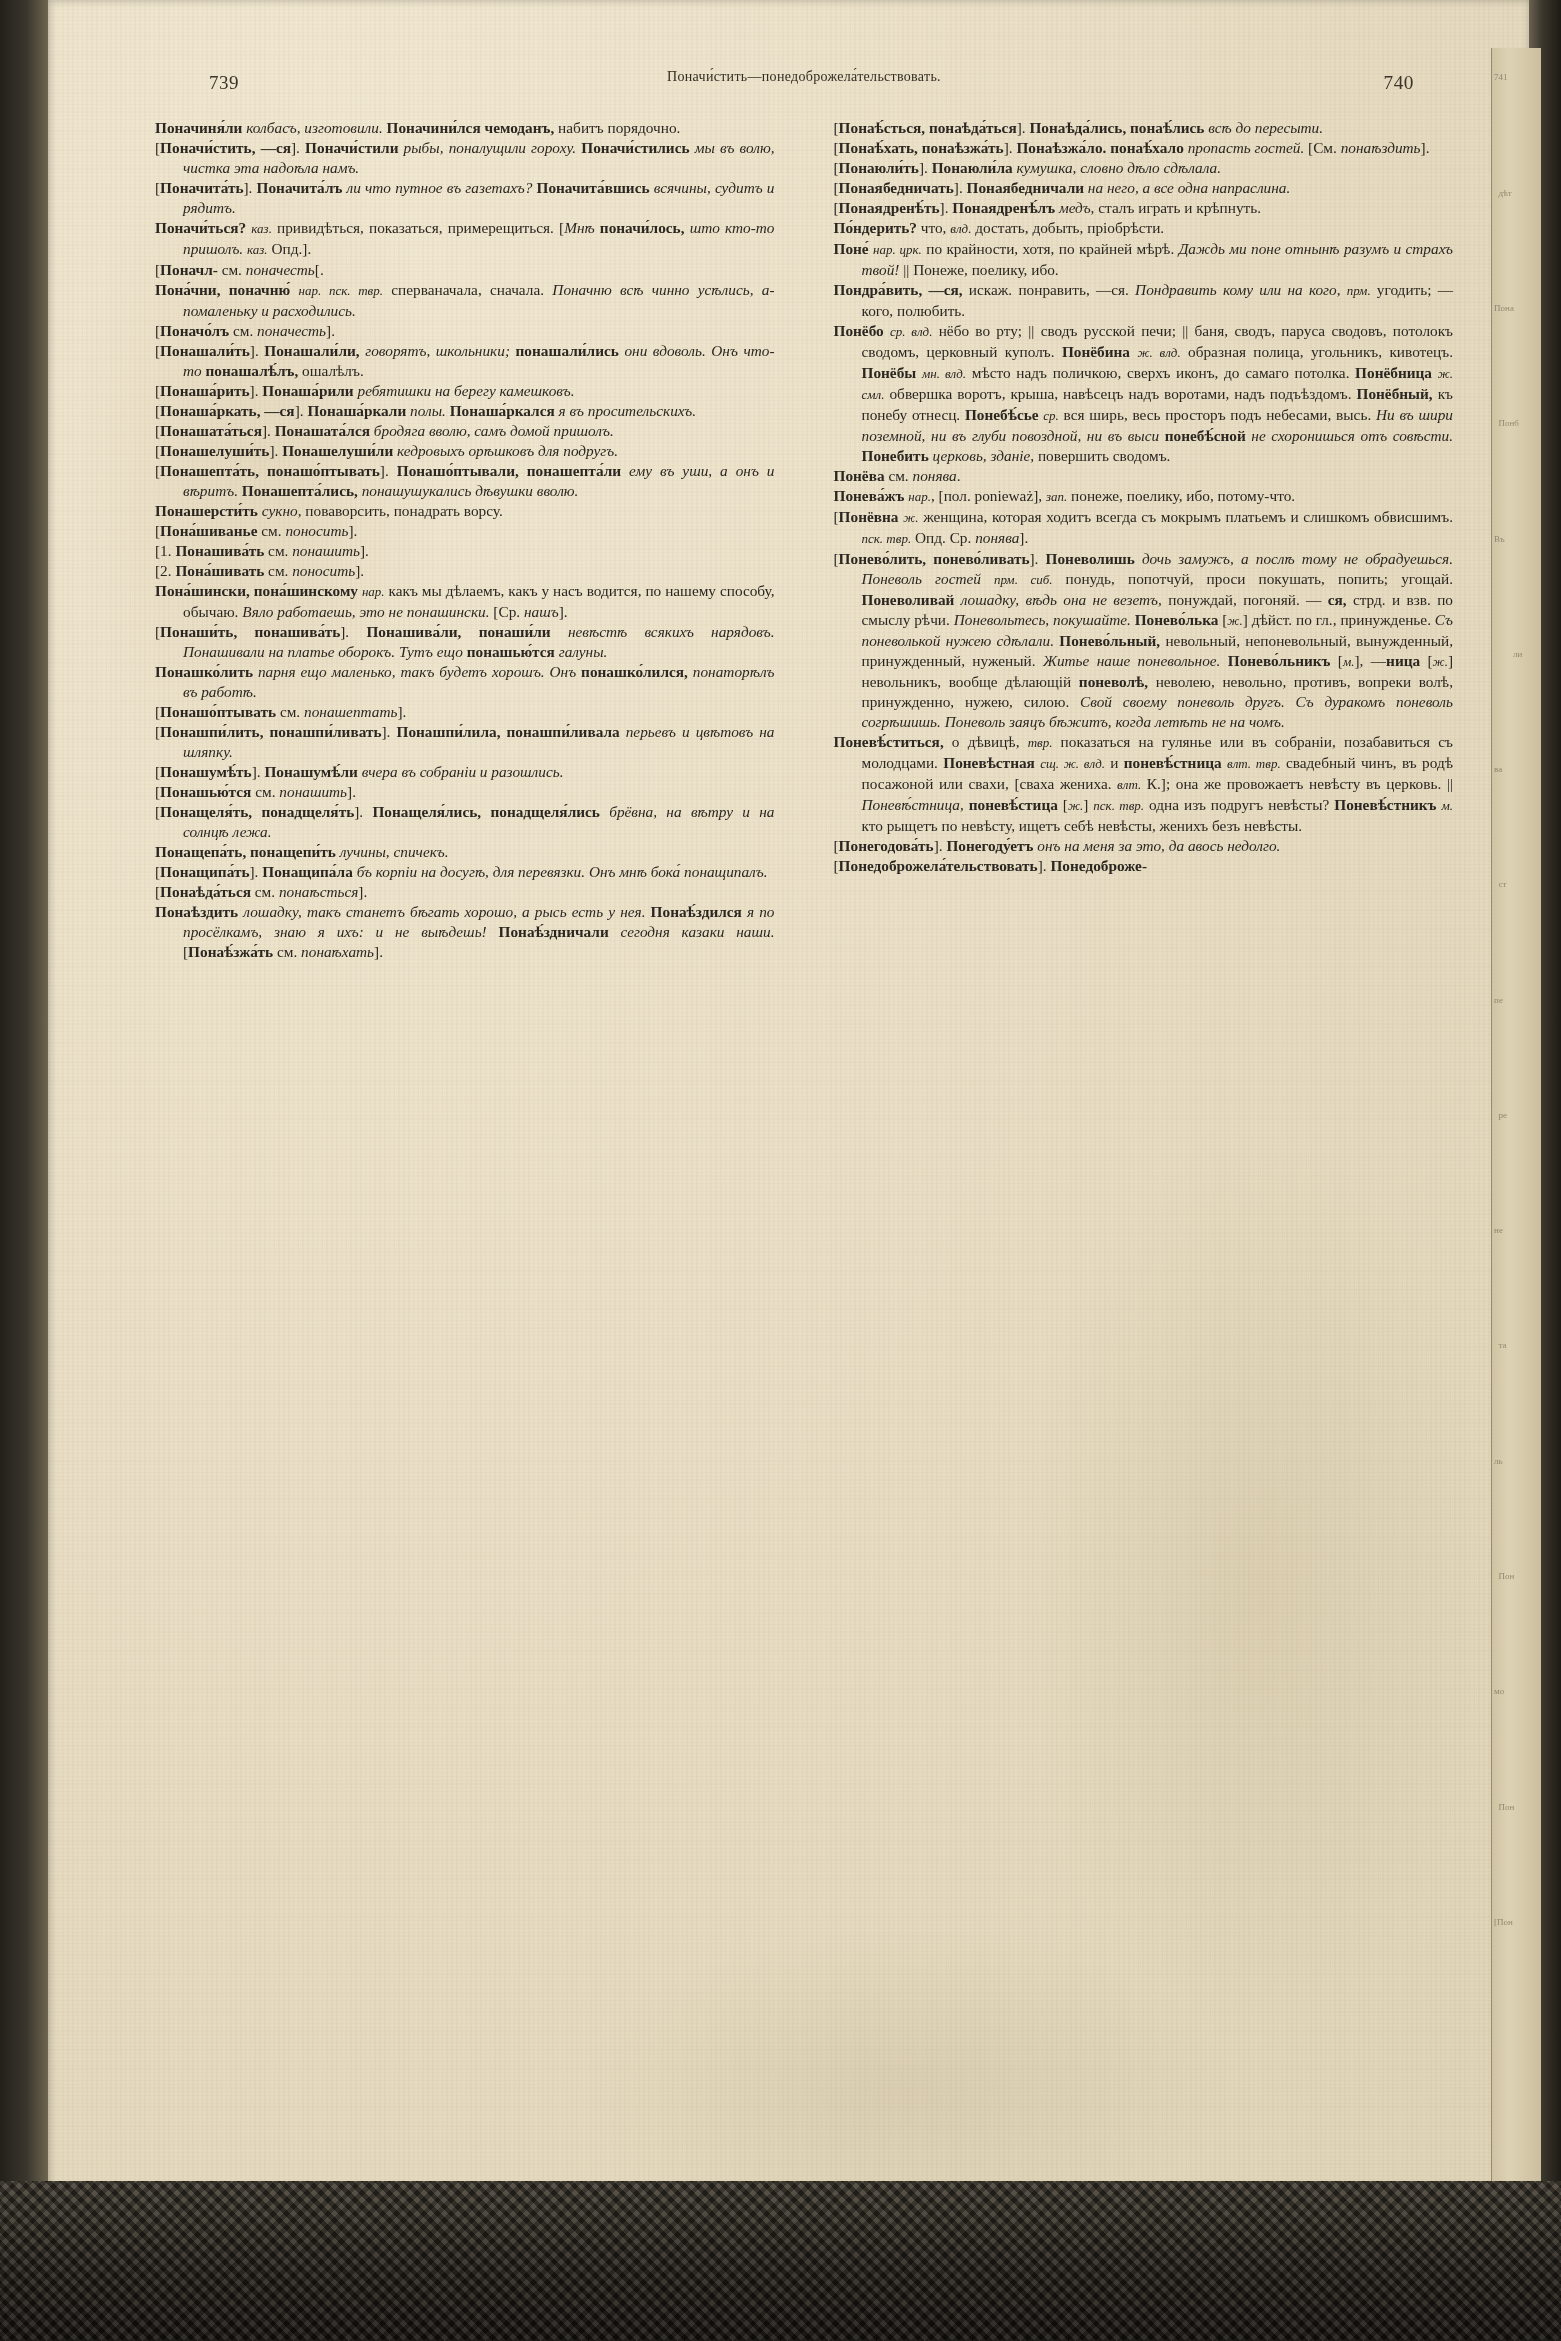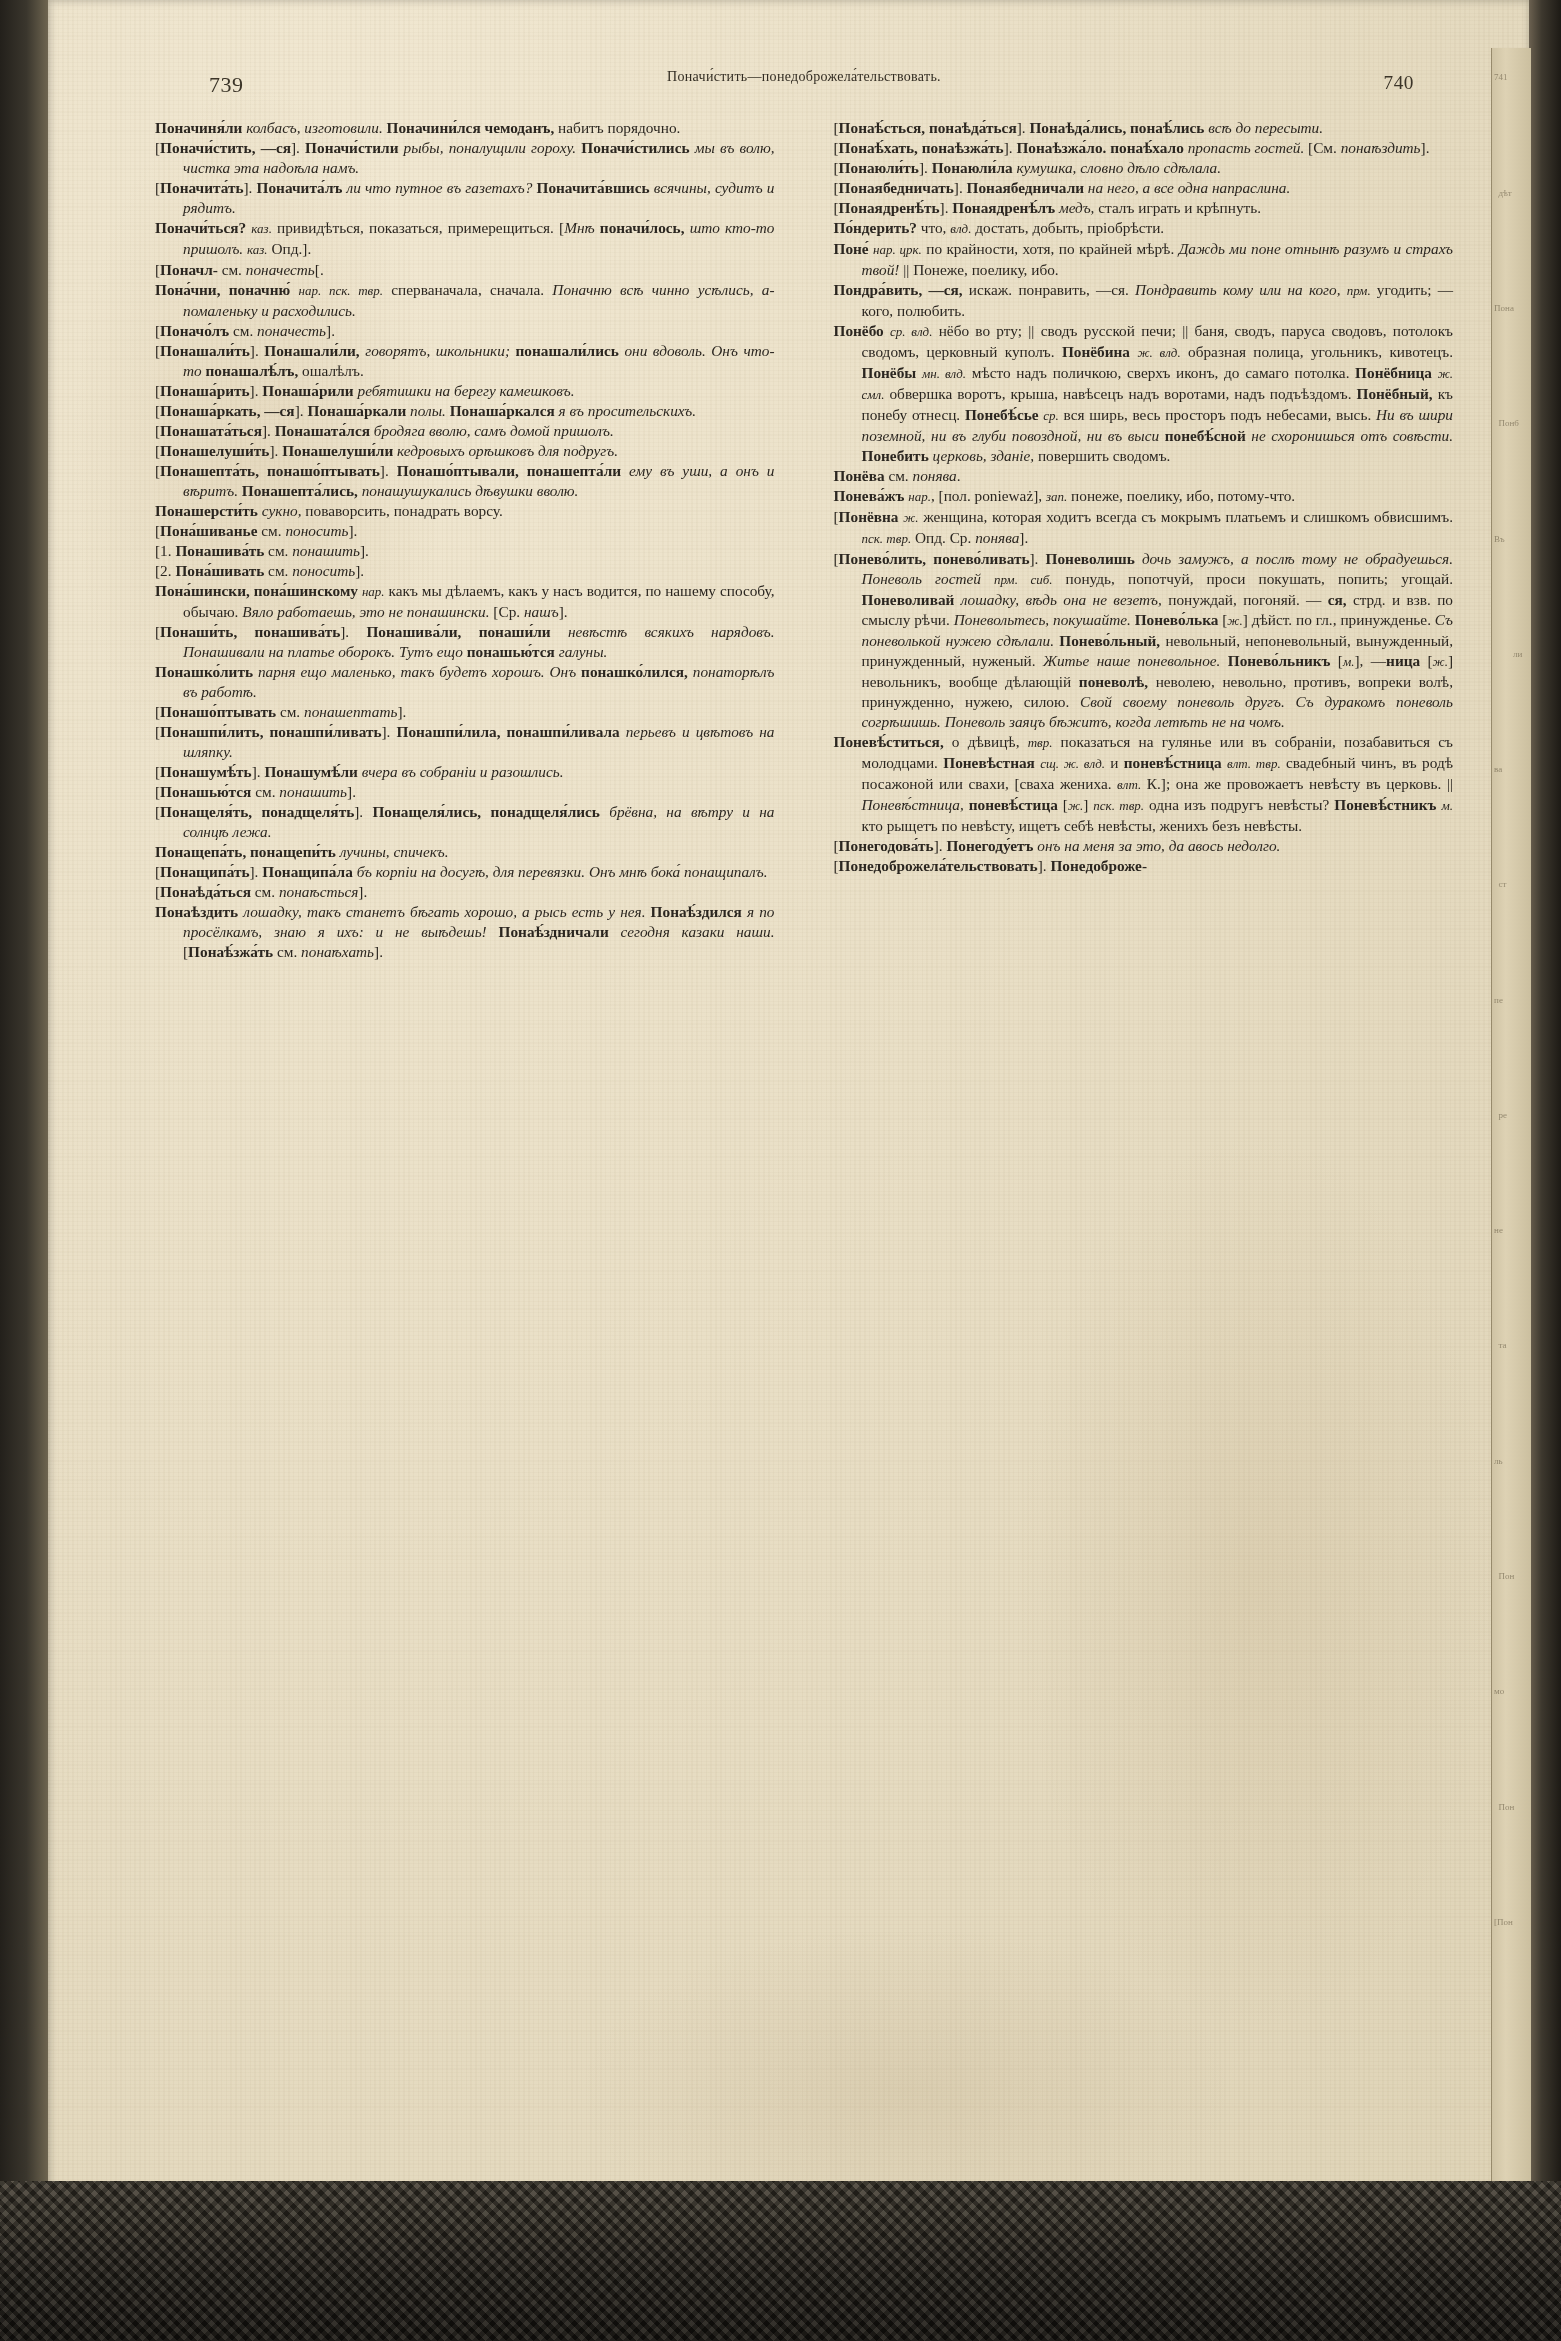--- a/index.html
+++ b/index.html
@@ -38,29 +38,29 @@
     background:radial-gradient(ellipse,rgba(176,150,104,.16),rgba(176,150,104,0) 70%);pointer-events:none;}
   .stain-b{position:absolute;right:32px;top:1126px;width:483px;height:911px;border-radius:50%;
     background:radial-gradient(ellipse,rgba(168,142,97,.14),rgba(168,142,97,0) 70%);pointer-events:none;}
   .stain-c{position:absolute;left:536px;top:1930px;width:643px;height:322px;border-radius:50%;
     background:radial-gradient(ellipse,rgba(150,125,85,.12),rgba(150,125,85,0) 72%);pointer-events:none;}
 
   
   .next-leaf{position:absolute;left:1491px;top:48px;width:39px;height:2145px;
     background:linear-gradient(90deg,#cfc3a4 0%,#ded2b4 35%,#cbbf9f 100%);
     border-left:1.1px solid rgba(110,95,65,.55);
-    overflow:hidden;}
+    overflow:hidden;padding-left:10px;}
   .bleed{position:absolute;color:rgba(90,78,56,.55);font-size:9px;line-height:16px;
     font-family:"Liberation Serif",serif;white-space:nowrap;}
 
   
   .typeblock{position:absolute;left:107px;top:64px;width:1298px;height:1952px;}
 
   .runhead{position:relative;height:38px;}
-  .folio-l{position:absolute;left:54px;top:7.5px;font-size:22px;letter-spacing:0.5px;color:#3b3428;}
+  .folio-l{position:absolute;left:54px;top:7.5px;font-size:19px;letter-spacing:0.5px;color:#3b3428;}
   .folio-r{position:absolute;right:39px;top:7.5px;font-size:19.3px;letter-spacing:0.5px;color:#3b3428;}
   .runtitle{position:absolute;left:0;right:0;top:5.4px;text-align:center;
     font-size:14px;letter-spacing:0.3px;color:#322c22;
     font-family:"Liberation Serif", serif;}
 
   .columns{position:absolute;left:0;top:54px;width:1298px;height:1898px;
     display:flex;gap:30px;}
   .col{width:633px;}
   .col.right{border-left:0.5px solid rgba(95,80,56,.0);margin-left:28px;}
 

